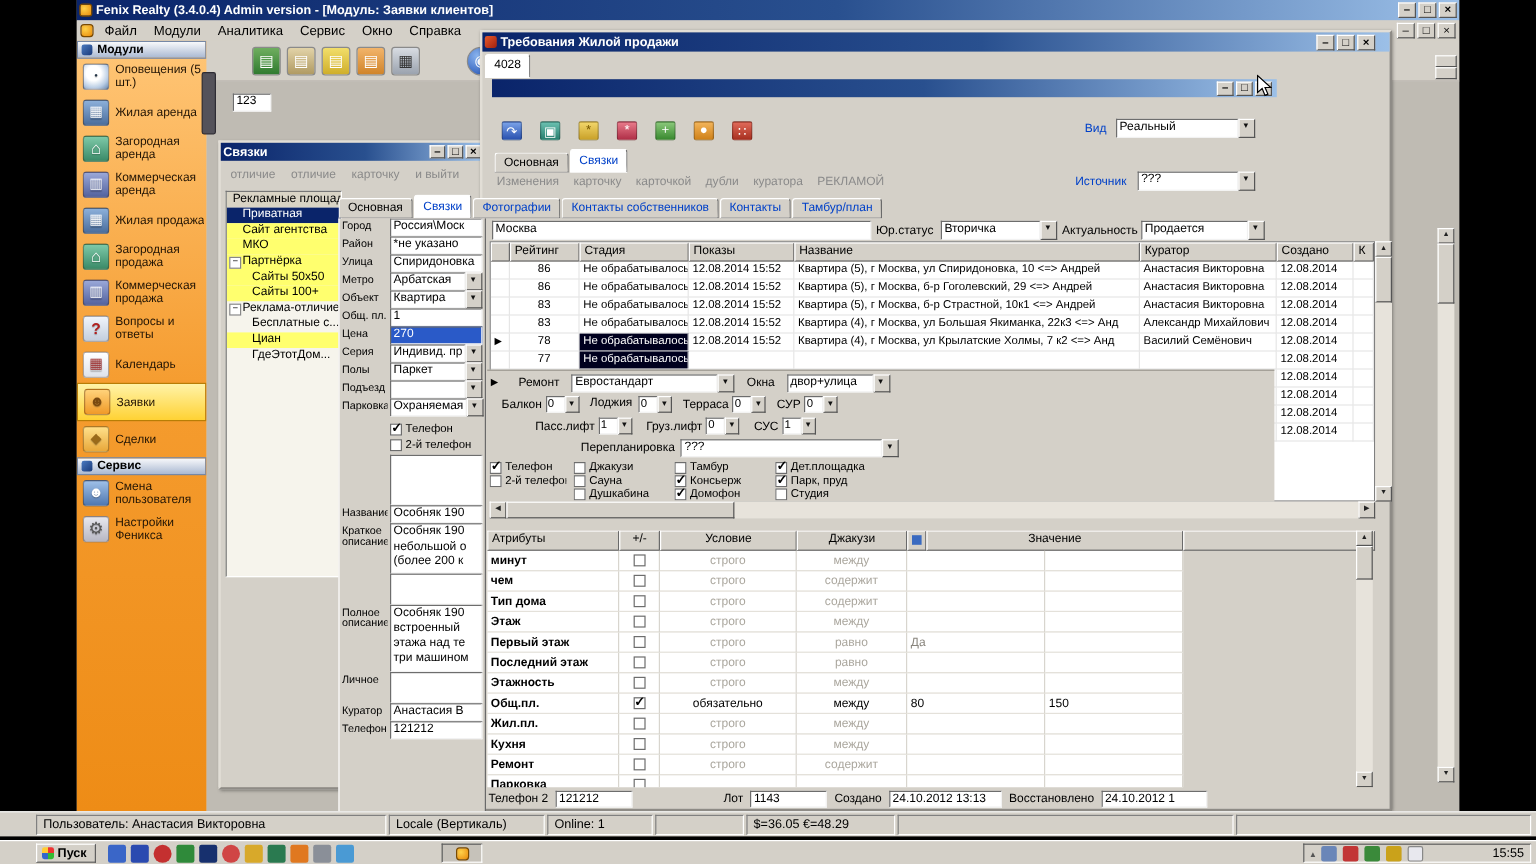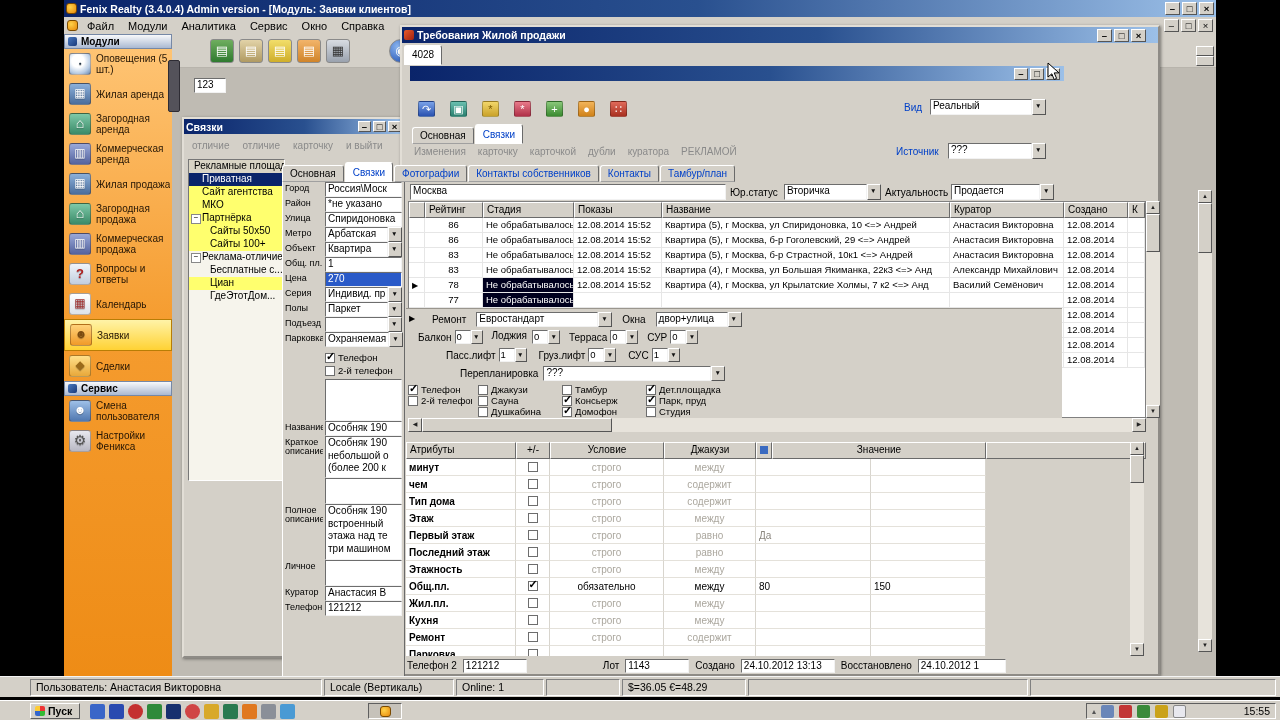--- a/index.html
+++ b/index.html
@@ -527,21 +527,21 @@
             </span>
 
             <span style="display:flex;align-items:center;gap:3px">
               <span class="clbl">СУС</span>
               <span class="mini">
                 <span class="fld">1</span>
                 <span class="dbtn"></span>
               </span>
             </span>
           </div>
-        <div class="abs" style="left:0;top:57px;width:656px;display:flex;align-items:center;gap:5px;padding-left:54px">
+        <div class="abs" style="left:0;top:57px;width:656px;display:flex;align-items:center;gap:5px;padding-left:78px">
           <span class="clbl">Перепланировка</span>
           <span class="combo" style="width:182px;height:15px">
               <span class="fld">???</span>
               <span class="dbtn"></span>
             </span>
         </div>
         <div class="abs" style="left:2px;top:75px;width:64px;height:32px;overflow:hidden">
 
             <span class="chk on">
               <span class="cb"></span>

